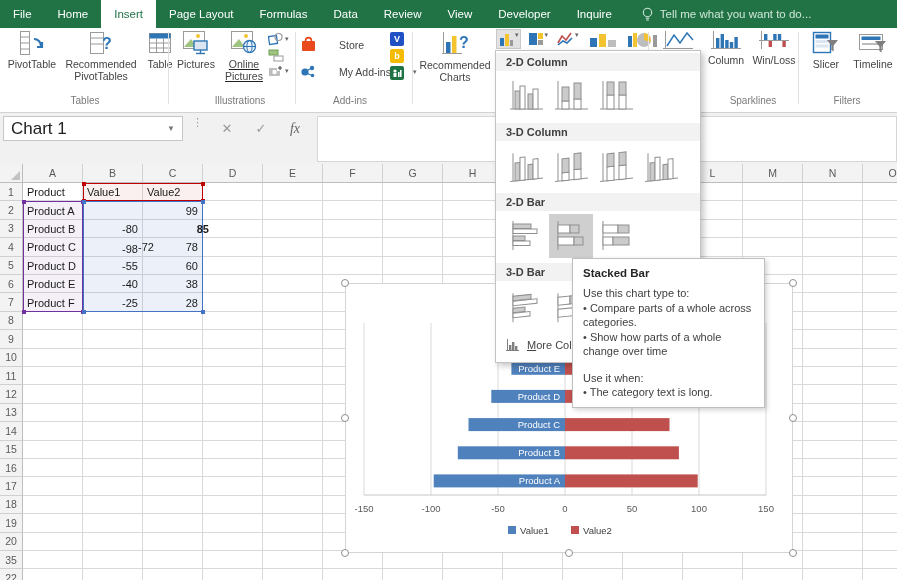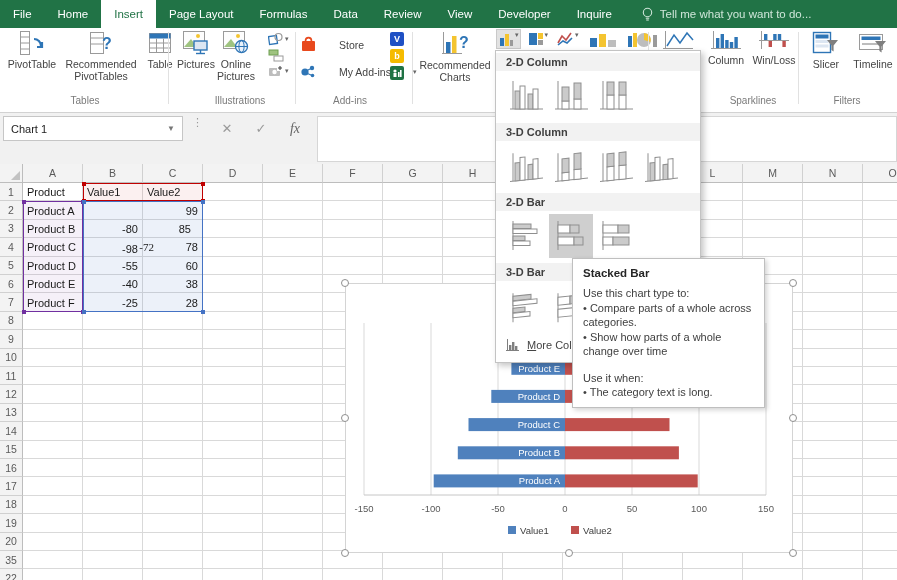--- a/index.html
+++ b/index.html
@@ -27,21 +27,21 @@
   .chip{width:14px;height:14px;border-radius:2px;display:flex;align-items:center;justify-content:center;
         color:#fff;font-size:9px;font-weight:bold;}
   .iconrow{position:absolute;top:2px;display:flex;align-items:flex-start;gap:7px;}
   .iconbtn{display:flex;align-items:flex-start;gap:1px;padding:1px;}
   .pressed{background:#e2e2e2;outline:1px solid #c9c9c9;}
 
   
   .fbar{position:absolute;left:0;top:113px;width:897px;height:51px;background:#f1f1f1;}
   .namebox{position:absolute;left:3px;top:3px;width:180px;height:25px;background:#fff;border:1px solid #c6c6c6;
            display:flex;align-items:center;}
-  .namebox .val{flex:1;padding-left:7px;font-size:11px;color:#222;}
+  .namebox .val{flex:1;padding-left:7px;font-size:17px;color:#222;}
   .namebox .dd{width:22px;text-align:center;color:#777;font-size:8px;}
   .fdots{position:absolute;left:192px;top:6px;color:#9a9a9a;font-size:11px;letter-spacing:0;line-height:6px;}
   .fbtn{position:absolute;top:3px;width:26px;height:25px;display:flex;align-items:center;justify-content:center;
         color:#9a9a9a;font-size:13px;}
   .fx{font-family:"Liberation Serif","DejaVu Serif",serif;font-style:italic;color:#666;font-size:14px;}
   .finput{position:absolute;left:317px;top:3px;width:580px;height:46px;background:#fff;border:1px solid #d6d6d6;}
 
   
   .sheet{position:absolute;left:0;top:164px;width:897px;height:416px;background:#fff;}
   .corner{position:absolute;left:0;top:0;width:23px;height:19px;background:#f3f3f3;border-right:1px solid #bdbdbd;border-bottom:1px solid #bdbdbd;}
@@ -150,21 +150,21 @@
       <svg width="28" height="26" viewBox="0 0 28 26">
         <rect x="1.5" y="1.5" width="21" height="17" fill="#fdfdfd" stroke="#9a9a9a"></rect>
         <circle cx="16" cy="6" r="2" fill="#f4c430"></circle>
         <path d="M2 17 l7 -8 6 8 z" fill="#9fc380"></path>
         <rect x="12" y="11" width="13" height="9" fill="#dce6f2" stroke="#2e75b6" stroke-width="1.4"></rect>
         <line x1="18.5" y1="20" x2="18.5" y2="23" stroke="#2e75b6" stroke-width="1.4"></line>
         <line x1="14" y1="23.5" x2="23" y2="23.5" stroke="#2e75b6" stroke-width="1.4"></line>
       </svg>
       <span class="lab">Pictures</span>
     </div>
-    <div class="rbtn" style="left:212px;width:48px;">
+    <div class="rbtn" style="left:220px;width:48px;text-decoration:underline;">
       <svg width="28" height="26" viewBox="0 0 28 26">
         <rect x="1.5" y="1.5" width="21" height="17" fill="#fdfdfd" stroke="#9a9a9a"></rect>
         <circle cx="16" cy="6" r="2" fill="#f4c430"></circle>
         <path d="M2 17 l7 -8 6 8 z" fill="#9fc380"></path>
         <circle cx="19.5" cy="16.5" r="6" fill="#eaf2fb" stroke="#2e75b6" stroke-width="1.3"></circle>
         <ellipse cx="19.5" cy="16.5" rx="2.6" ry="6" fill="none" stroke="#2e75b6" stroke-width="1"></ellipse>
         <line x1="13.5" y1="16.5" x2="25.5" y2="16.5" stroke="#2e75b6" stroke-width="1"></line>
       </svg>
       <span class="lab">Online Pictures</span>
     </div>
@@ -399,23 +399,23 @@
       </div>
     <div id="cells">
         <div class="cell txt" style="left: 23px; top: 19px; width: 60px; height: 18.4px;">Product</div>
         <div class="cell txt" style="left: 83px; top: 19px; width: 60px; height: 18.4px;">Value1</div>
         <div class="cell txt" style="left: 143px; top: 19px; width: 60px; height: 18.4px;">Value2</div>
         <div class="cell txt" style="left: 23px; top: 37.4px; width: 60px; height: 18.4px;">Product A</div>
         <div class="cell num" style="left: 83px; top: 37.4px; width: 60px; height: 18.4px; margin-top: 38px;">-98</div>
         <div class="cell num" style="left: 143px; top: 37.4px; width: 60px; height: 18.4px;">99</div>
         <div class="cell txt" style="left: 23px; top: 55.8px; width: 60px; height: 18.4px;">Product B</div>
         <div class="cell num" style="left: 83px; top: 55.8px; width: 60px; height: 18.4px;">-80</div>
-        <div class="cell num" style="left: 136px; top: 55.8px; width: 60px; height: 18.4px;">85</div>
+        <div class="cell num" style="left: 154px; top: 55.8px; width: 60px; height: 18.4px; font-weight: bold;">85</div>
         <div class="cell txt" style="left: 23px; top: 74.2px; width: 60px; height: 18.4px;">Product C</div>
-        <div class="cell num" style="left: 83px; top: 74.2px; width: 76px; height: 18.4px; font-family: Liberation Serif, serif;">-72</div>
+        <div class="cell num" style="left: 83px; top: 74.2px; width: 76px; height: 18.4px;">-72</div>
         <div class="cell num" style="left: 143px; top: 74.2px; width: 60px; height: 18.4px;">78</div>
         <div class="cell txt" style="left: 23px; top: 92.6px; width: 60px; height: 18.4px;">Product D</div>
         <div class="cell num" style="left: 83px; top: 92.6px; width: 60px; height: 18.4px;">-55</div>
         <div class="cell num" style="left: 143px; top: 92.6px; width: 60px; height: 18.4px;">60</div>
         <div class="cell txt" style="left: 23px; top: 111px; width: 60px; height: 18.4px;">Product E</div>
         <div class="cell num" style="left: 83px; top: 111px; width: 60px; height: 18.4px;">-40</div>
         <div class="cell num" style="left: 143px; top: 111px; width: 60px; height: 18.4px;">38</div>
         <div class="cell txt" style="left: 23px; top: 129.4px; width: 60px; height: 18.4px;">Product F</div>
         <div class="cell num" style="left: 83px; top: 129.4px; width: 60px; height: 18.4px;">-25</div>
         <div class="cell num" style="left: 143px; top: 129.4px; width: 60px; height: 18.4px;">28</div>

